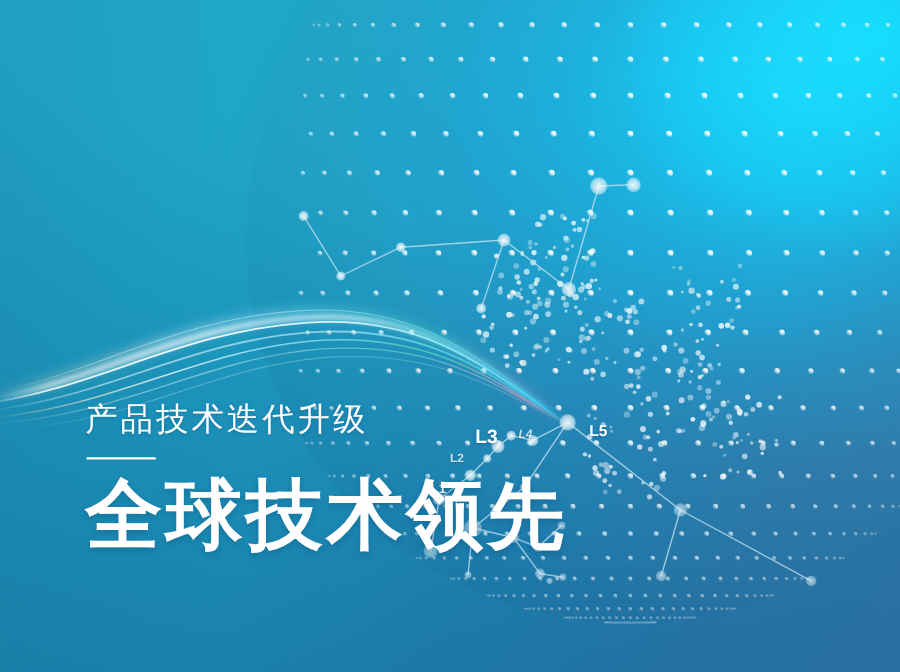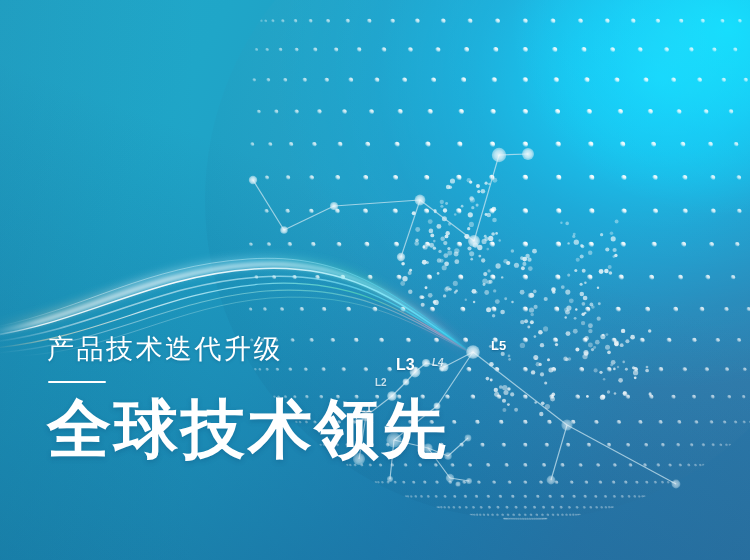--- a/index.html
+++ b/index.html
@@ -56,21 +56,21 @@
     border-radius:50%;
     background:radial-gradient(circle at 72% 26%,
       rgba(255,255,255,.10) 0%,
       rgba(255,255,255,.05) 34%,
       rgba(255,255,255,.02) 55%,
       rgba(8,60,100,.055) 76%,
       rgba(8,55,95,.10) 100%);
   }
   
   #title-block{
-    position:absolute;left:47px;top:336px;
+    position:absolute;left:71px;top:336px;
     z-index:30;
   }
   #subtitle{
     font-size:27px;
     font-weight:300;
     letter-spacing:2.5px;
     color:#ffffff;
     line-height:1;
     text-shadow:0 1px 3px rgba(10,70,110,.30);
     white-space:nowrap;
@@ -1089,21 +1089,21 @@
         <circle cx="499" cy="155" r="7.2" fill="url(#nodeGlow)" opacity="0.92"></circle>
         <circle cx="528" cy="154" r="6" fill="url(#nodeGlow)" opacity="0.92"></circle>
       </g>
   </svg>
 
   <div class="layer" id="labels-layer" style="z-index:25">
       <div class="node-label" style="left: 359px; top: 403px; font-size: 11px;">L1</div>
       <div class="node-label" style="left: 375px; top: 378px; font-size: 10px; opacity: 0.75;">L2</div>
       <div class="node-label" style="left: 396px; top: 357px; font-size: 16px;">L3</div>
       <div class="node-label" style="left: 432px; top: 358px; font-size: 10px; opacity: 0.75; font-style: italic;">L4</div>
-      <div class="node-label" style="left: 465px; top: 339px; font-size: 13px; padding-left: 26px;">L5</div>
+      <div class="node-label" style="left: 465px; top: 352px; font-size: 13px; padding-left: 26px;">L5</div>
     </div>
 
   <div id="title-block">
     <div id="subtitle">产品技术迭代升级</div>
     <div id="divider"></div>
     <div id="main-title">全球技术领先</div>
   </div>
 
 </div>
 

